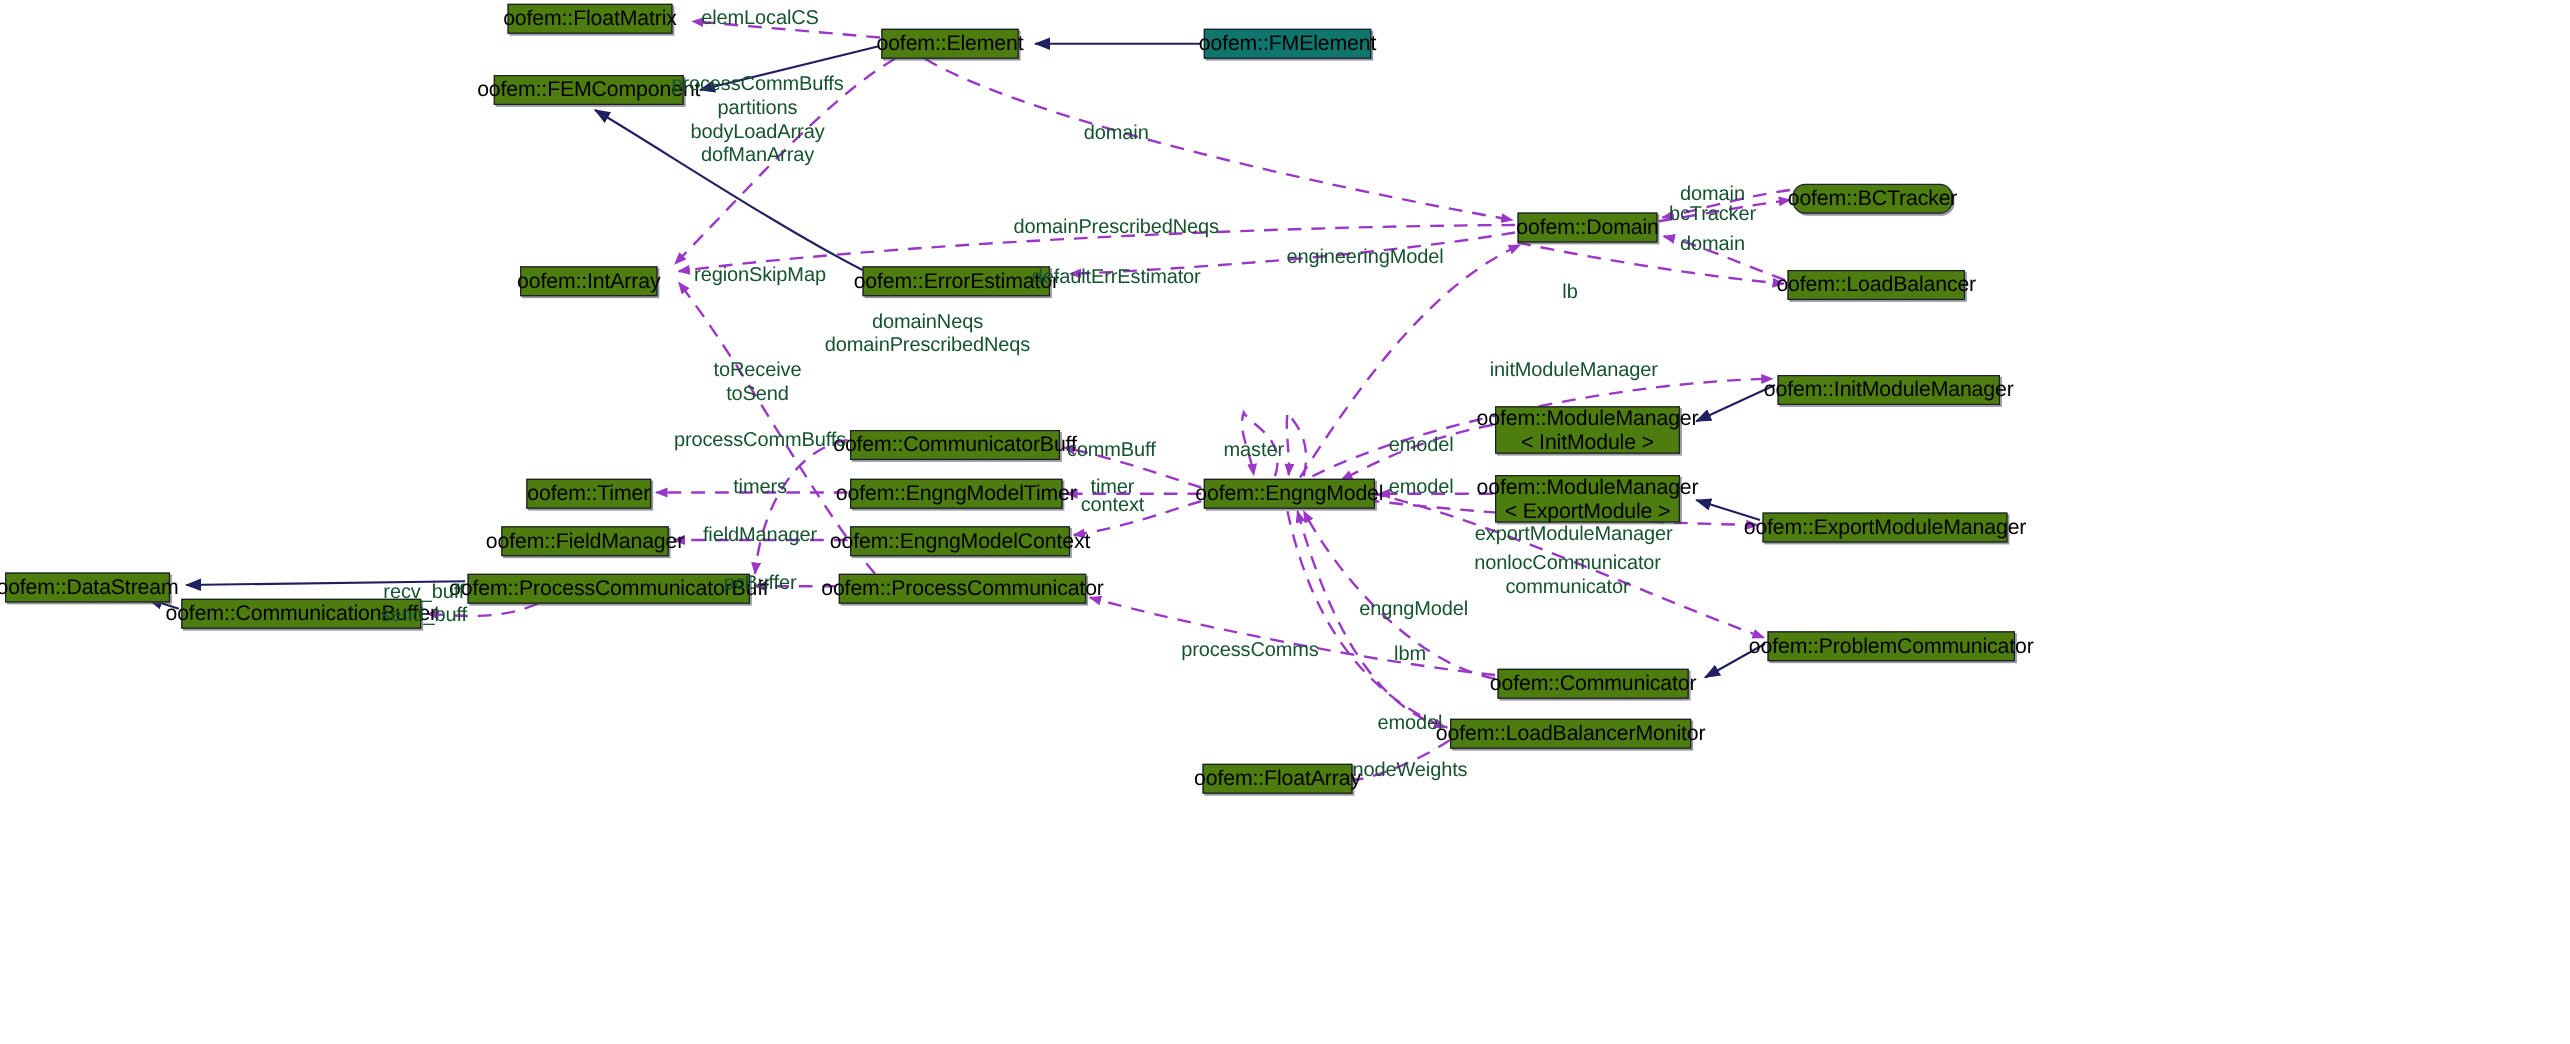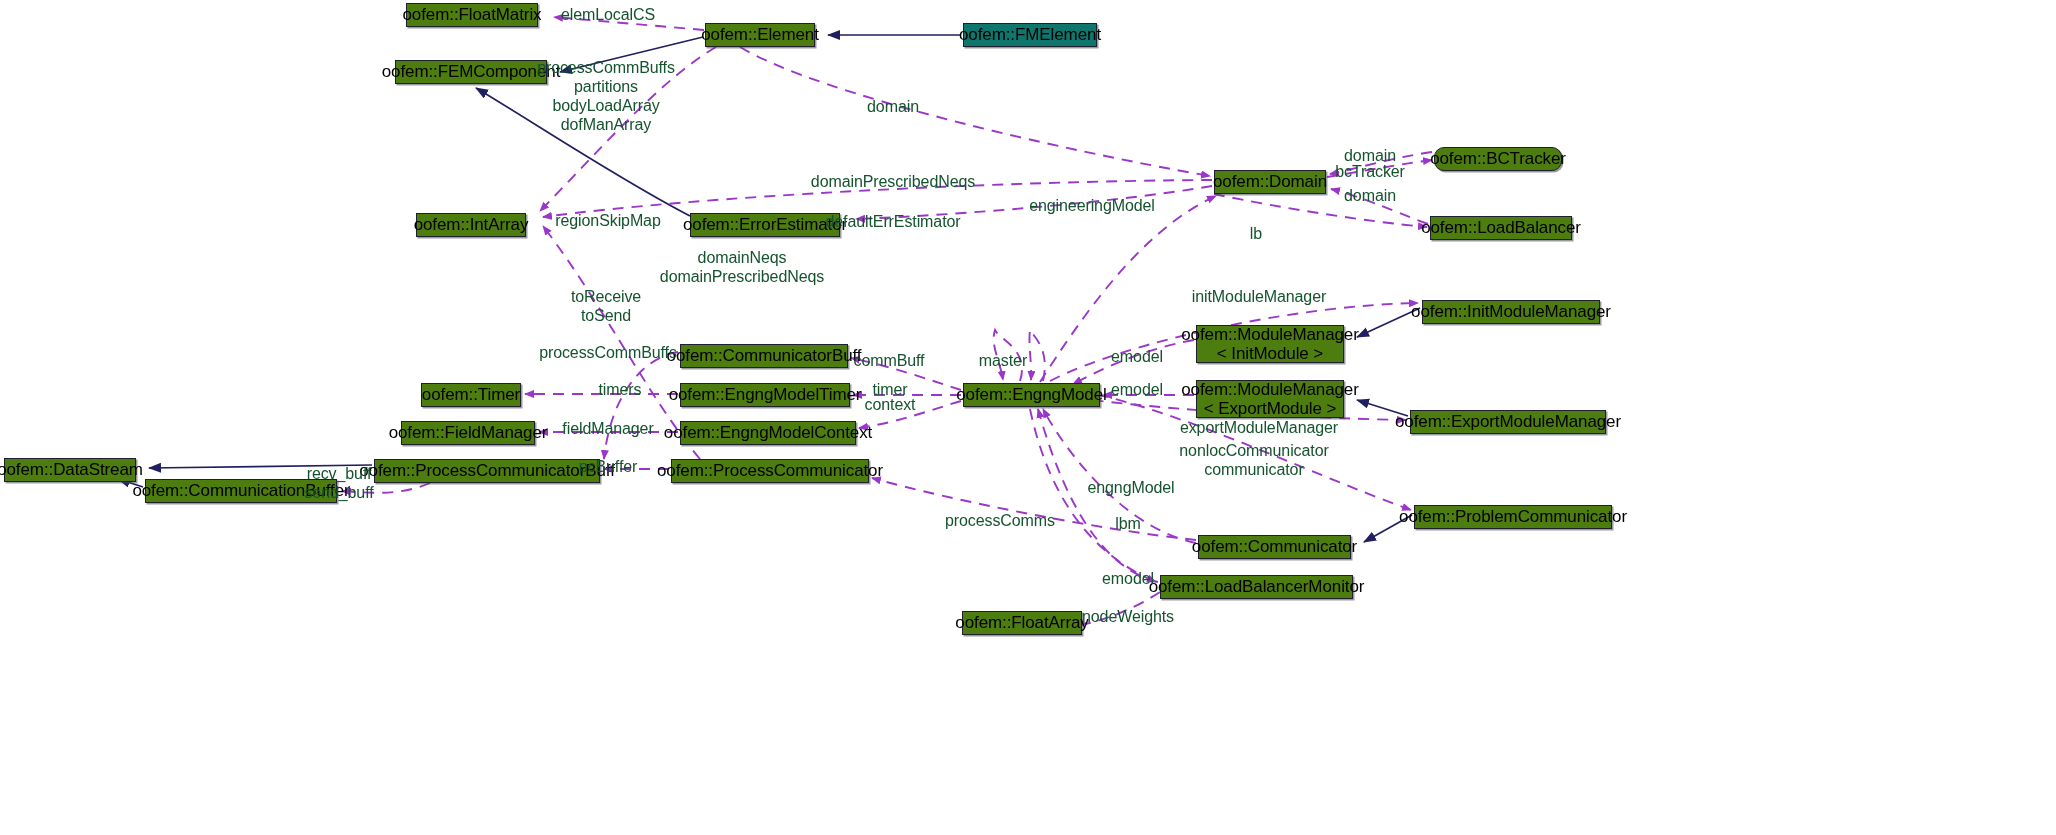--- a/index.html
+++ b/index.html
@@ -162,21 +162,21 @@
       <div class="edge-label" style="left: 1256px; top: 225px;">lb</div>
       <div class="edge-label" style="left: 742px; top: 249px;">domainNeqs
 domainPrescribedNeqs</div>
       <div class="edge-label" style="left: 1259px; top: 288px;">initModuleManager</div>
       <div class="edge-label" style="left: 606px; top: 288px;">toReceive
 toSend</div>
       <div class="edge-label" style="left: 608px; top: 344px;">processCommBuffs</div>
       <div class="edge-label" style="left: 889px; top: 352px;">commBuff</div>
       <div class="edge-label" style="left: 1003px; top: 352px;">master</div>
       <div class="edge-label" style="left: 1137px; top: 348px;">emodel</div>
-      <div class="edge-label" style="left: 608px; top: 381px; margin-left: 12px;">timers</div>
+      <div class="edge-label" style="left: 608px; top: 381px;">timers</div>
       <div class="edge-label" style="left: 890px; top: 381px;">timer</div>
       <div class="edge-label" style="left: 1137px; top: 381px;">emodel</div>
       <div class="edge-label" style="left: 890px; top: 396px;">context</div>
       <div class="edge-label" style="left: 608px; top: 420px;">fieldManager</div>
       <div class="edge-label" style="left: 1259px; top: 419px;">exportModuleManager</div>
       <div class="edge-label" style="left: 1254px; top: 442px;">nonlocCommunicator
 communicator</div>
       <div class="edge-label" style="left: 608px; top: 458px;">pcBuffer</div>
       <div class="edge-label" style="left: 339px; top: 465px;">recv_buff
 send_buff</div>

